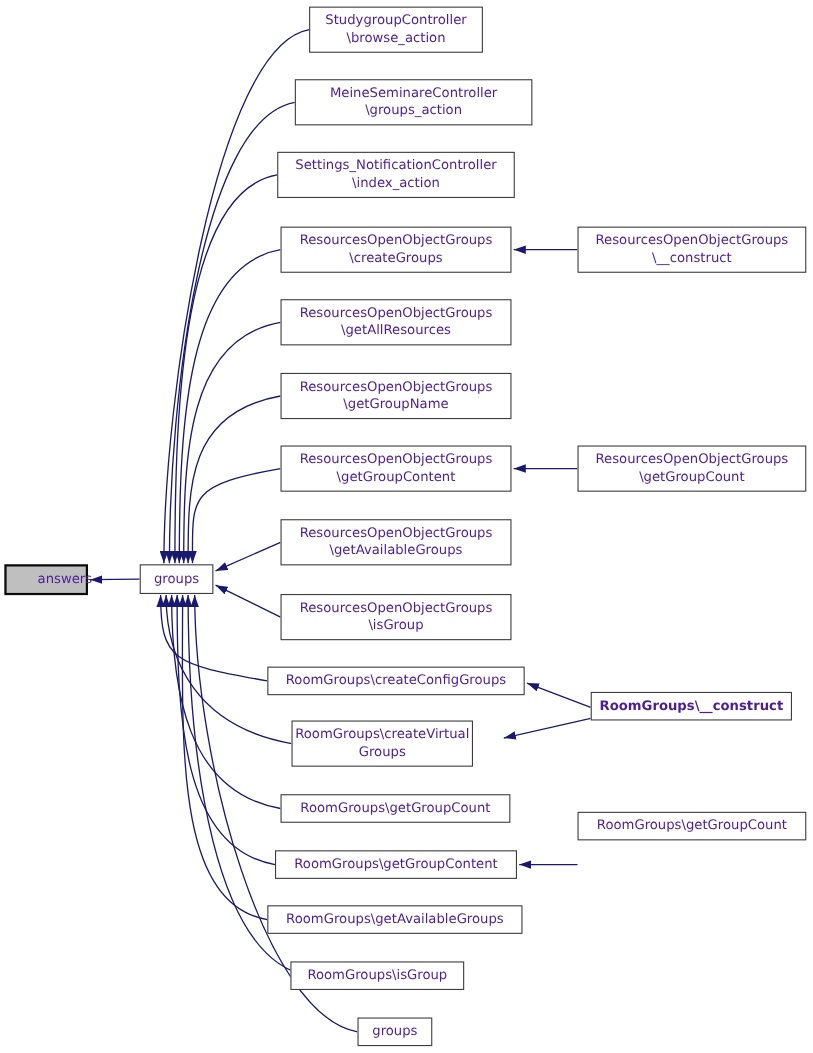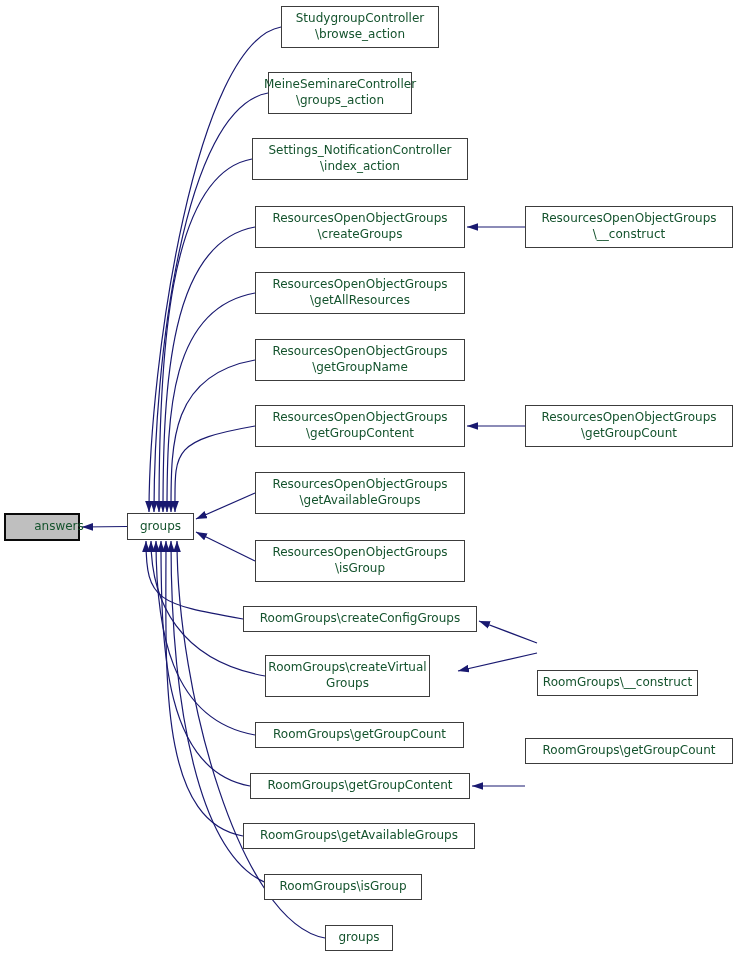--- a/index.html
+++ b/index.html
@@ -26,21 +26,21 @@
   #edge-layer path.edge {
     fill: none;
     stroke: #191970;
     stroke-width: 1.2px;
   }
   .node {
     position: absolute;
     box-sizing: border-box;
     background: #ffffff;
     border: 1px solid #3c3c3c;
-    color: #14532d;
+    color: #4c1d95;
     font-size: 12px;
     line-height: 1.32;
     display: flex;
     align-items: center;
     justify-content: center;
     text-align: center;
     white-space: pre-line;
     padding: 1px 2px;
     cursor: pointer;
   }
@@ -86,21 +86,21 @@
       <path class="edge" d="M 525 786 L 472 786" marker-end="url(#arrowhead)"></path>
     </svg>
 
   <div class="node highlight" style="left:4px; top:513px; width:76px; height:28px;">answers</div>
 
   <div class="node" style="left:127px; top:513px; width:67px; height:27px;">groups</div>
 
   <div class="node" style="left:281px; top:6px; width:158px; height:42px;">StudygroupController
 \browse_action</div>
 
-  <div class="node" style="left:268px; top:72px; width:144px; height:42px;">MeineSeminareController
+  <div class="node" style="left:268px; top:72px; width:216px; height:42px;">MeineSeminareController
 \groups_action</div>
 
   <div class="node" style="left:252px; top:138px; width:216px; height:42px;">Settings_NotificationController
 \index_action</div>
 
   <div class="node" style="left:255px; top:206px; width:210px; height:42px;">ResourcesOpenObjectGroups
 \createGroups</div>
 
   <div class="node" style="left:255px; top:272px; width:210px; height:42px;">ResourcesOpenObjectGroups
 \getAllResources</div>
@@ -131,17 +131,17 @@
   <div class="node" style="left:264px; top:874px; width:158px; height:26px;">RoomGroups\isGroup</div>
 
   <div class="node" style="left:325px; top:925px; width:68px; height:26px;">groups</div>
 
   <div class="node" style="left:525px; top:206px; width:208px; height:42px;">ResourcesOpenObjectGroups
 \__construct</div>
 
   <div class="node" style="left:525px; top:405px; width:208px; height:42px;">ResourcesOpenObjectGroups
 \getGroupCount</div>
 
-  <div class="node" style="left:537px; top:670px; width:161px; height:26px;">RoomGroups\__construct</div>
+  <div class="node" style="left:537px; top:629px; width:183px; height:26px;font-weight:bold;">RoomGroups\__construct</div>
 
   <div class="node" style="left:525px; top:738px; width:208px; height:26px;">RoomGroups\getGroupCount</div>
 
 </div>
 
 </body></html>

